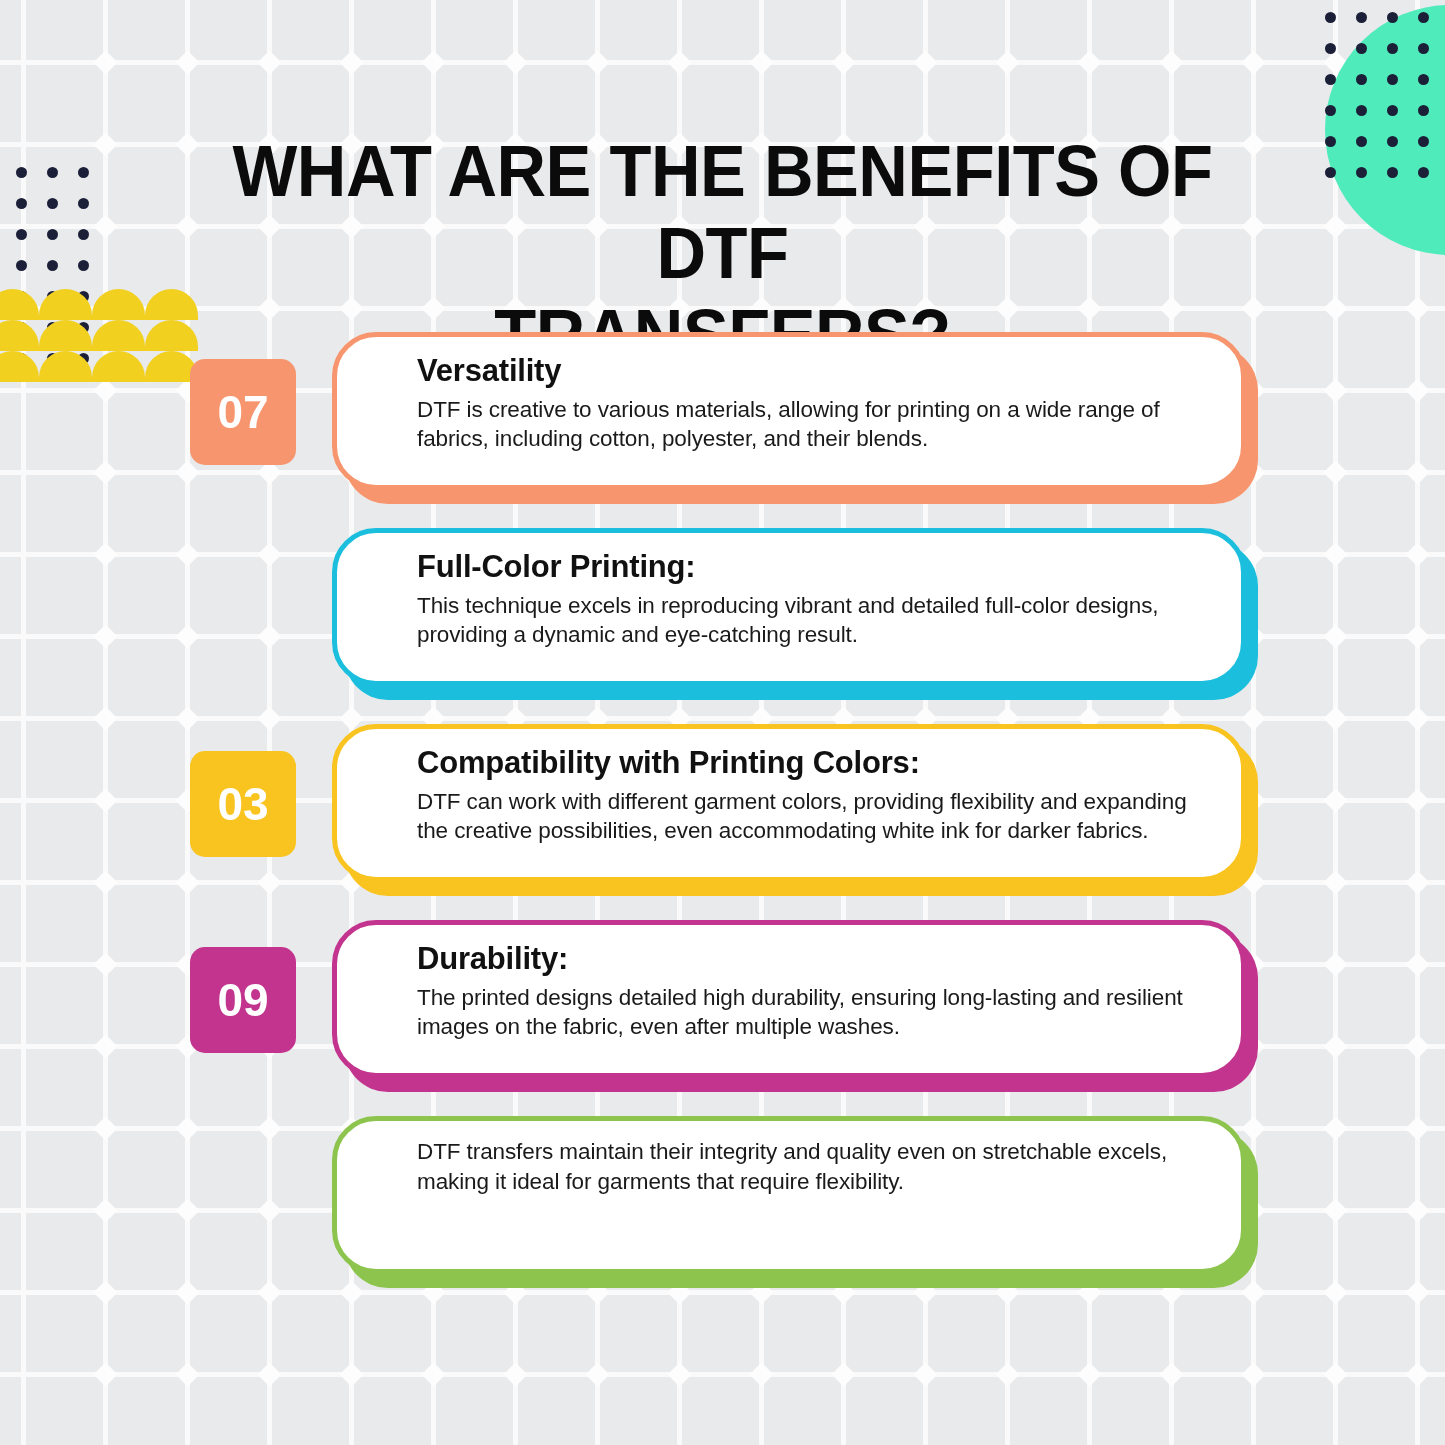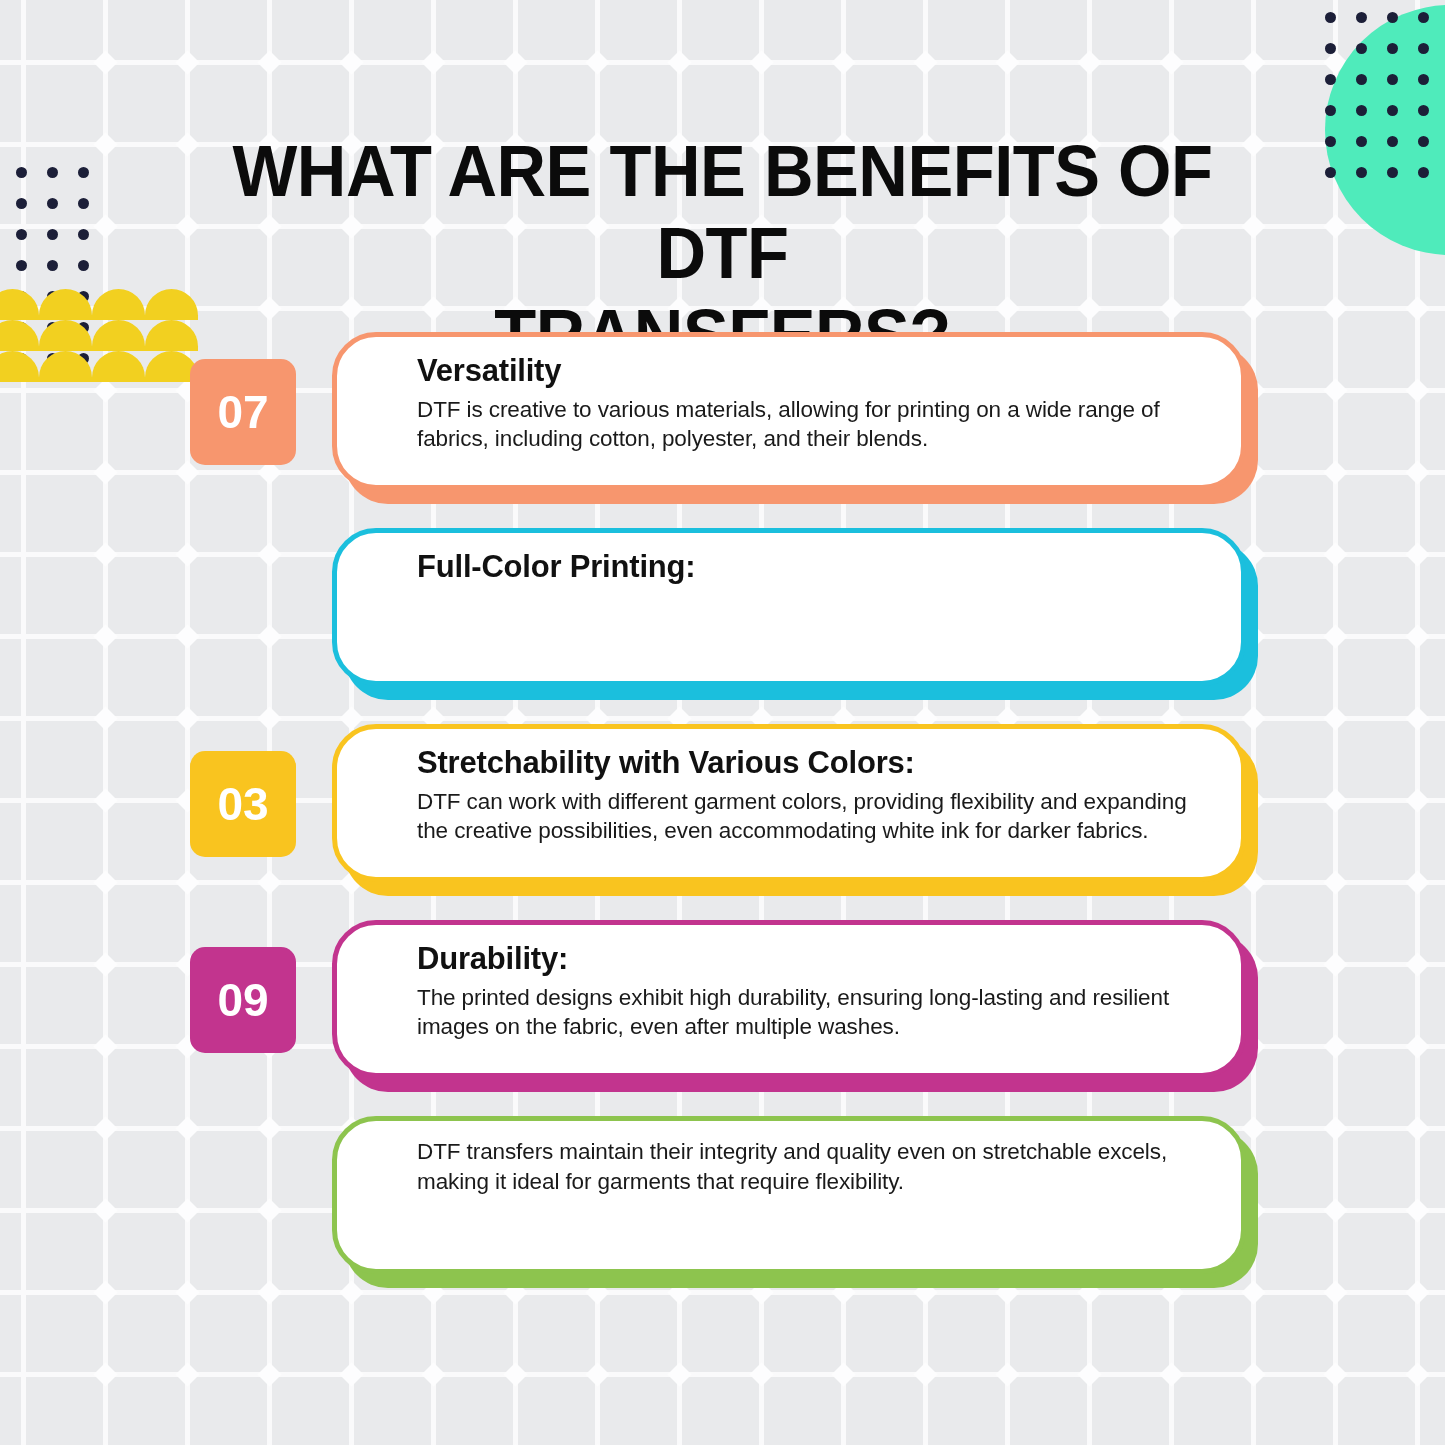--- a/index.html
+++ b/index.html
@@ -787,40 +787,41 @@
           <div class="card-title">Versatility</div>
           <div class="card-body">DTF is creative to various materials, allowing for printing on a wide range of fabrics, including cotton, polyester, and their blends.</div>
         </div>
       </div>
     </div>
     <div class="row">
       <div class="card-wrap">
         <div class="card-shadow" style="background: rgb(27, 191, 221);"></div>
         <div class="card" style="border-color: rgb(27, 191, 221);">
           <div class="card-title">Full-Color Printing:</div>
+          <div class="card-body">This technique excels in reproducing vibrant and detailed full-color designs, providing a dynamic and eye-catching result.</div>
         </div>
       </div>
     </div>
     <div class="row">
       <div class="badge" style="background: rgb(249, 196, 31);">03</div>
       <div class="card-wrap">
         <div class="card-shadow" style="background: rgb(249, 196, 31);"></div>
         <div class="card" style="border-color: rgb(249, 196, 31);">
-          <div class="card-title">Stretchability with Various Colors:</div>
+          <div class="card-title">Compatibility with Printing Colors:</div>
           <div class="card-body">DTF can work with different garment colors, providing flexibility and expanding the creative possibilities, even accommodating white ink for darker fabrics.</div>
         </div>
       </div>
     </div>
     <div class="row">
       <div class="badge" style="background: rgb(194, 52, 142);">09</div>
       <div class="card-wrap">
         <div class="card-shadow" style="background: rgb(194, 52, 142);"></div>
         <div class="card" style="border-color: rgb(194, 52, 142);">
           <div class="card-title">Durability:</div>
-          <div class="card-body">The printed designs exhibit high durability, ensuring long-lasting and resilient images on the fabric, even after multiple washes.</div>
+          <div class="card-body">The printed designs detailed high durability, ensuring long-lasting and resilient images on the fabric, even after multiple washes.</div>
         </div>
       </div>
     </div>
     <div class="row">
       <div class="card-wrap">
         <div class="card-shadow" style="background: rgb(141, 196, 78);"></div>
         <div class="card" style="border-color: rgb(141, 196, 78);">
           <div class="card-body">DTF transfers maintain their integrity and quality even on stretchable excels, making it ideal for garments that require flexibility.</div>
         </div>
       </div>

